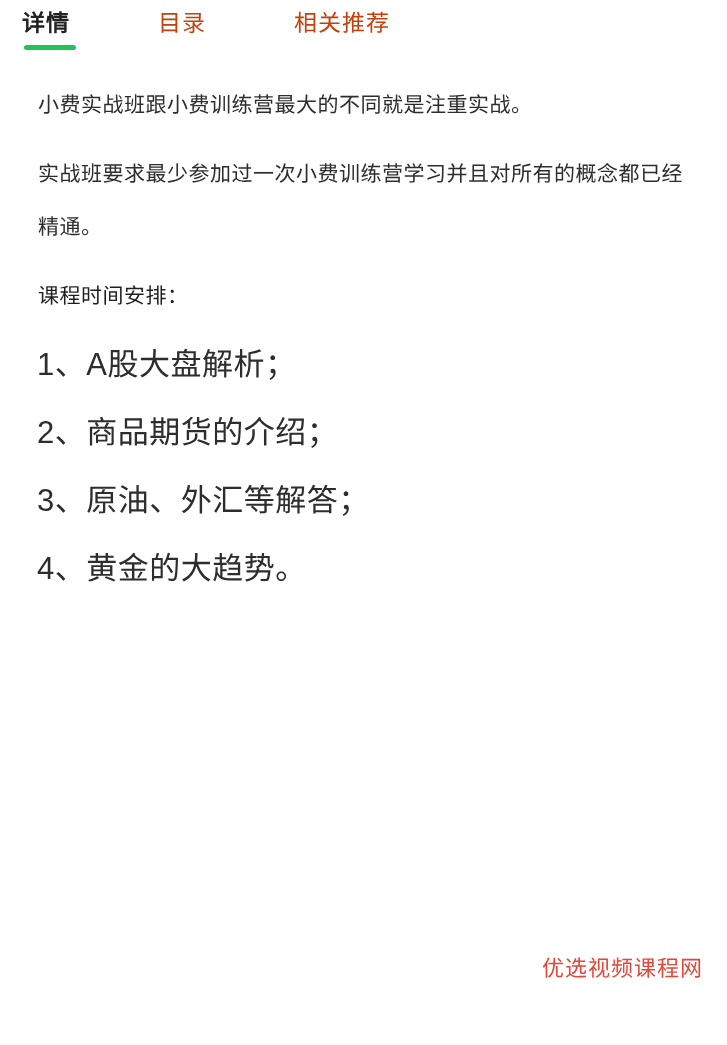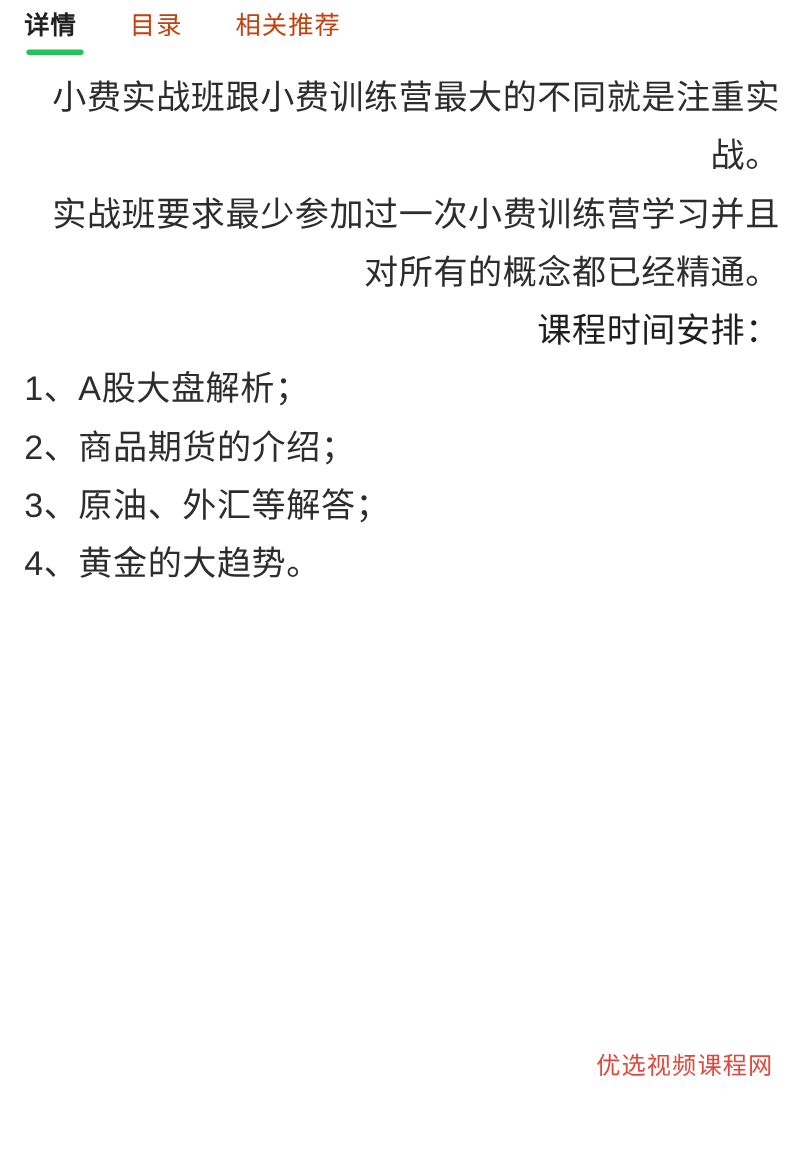--- a/index.html
+++ b/index.html
@@ -16,20 +16,21 @@
     position: relative;
   }
 
   
   .tabbar {
     display: flex;
     align-items: flex-start;
     padding: 8px 0 0 22px;
     height: 56px;
     box-sizing: border-box;
+    gap: 40px;
   }
   .tab {
     position: relative;
     margin-right: 48px;
     padding-bottom: 14px;
     cursor: pointer;
     user-select: none;
   }
   .tab .tab-label {
     display: block;
@@ -55,37 +56,36 @@
   .tab.active .tab-underline {
     display: block;
   }
 
   
   .article {
     padding: 6px 18px 0 22px;
     box-sizing: border-box;
   }
   .para {
-    font-size: 31px;
+    font-size: 21px;
     line-height: 53px;
     color: #2d2d2d;
     letter-spacing: 0.5px;
-    margin: 0;
+    margin: 16px;
     word-break: break-all;
-    text-align: right;
   }
   .para.bold {
     font-weight: normal;
     color: #1e1e1e;
   }
   .list-line {
     font-size: 31px;
     line-height: 53px;
     color: #2d2d2d;
-    margin: 0;
+    margin: 15px;
     letter-spacing: 0.5px;
   }
 
   
   .watermark {
     position: absolute;
     right: 24px;
     bottom: 62px;
     text-align: right;
     pointer-events: none;

